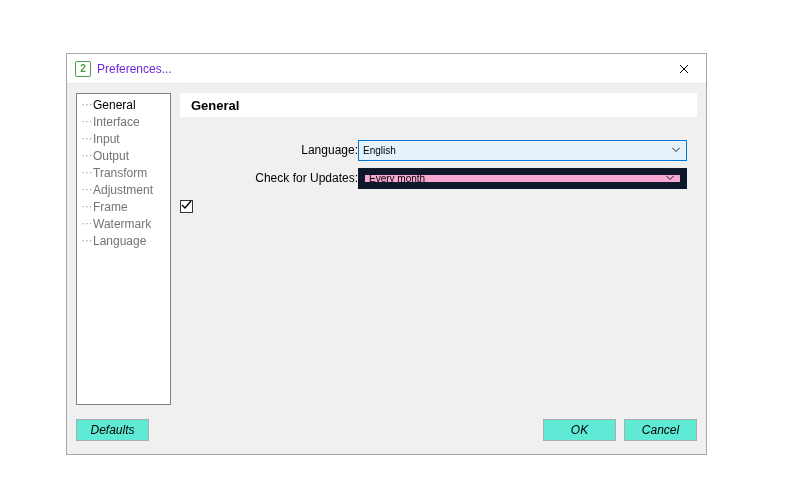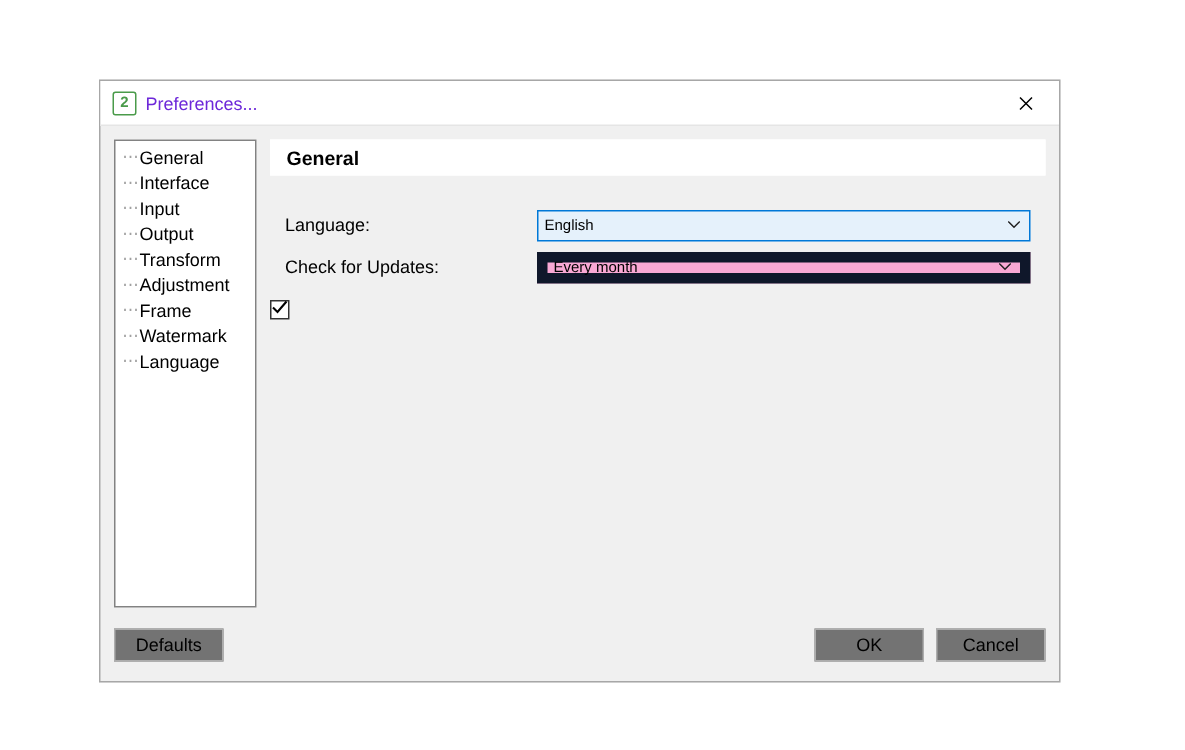--- a/index.html
+++ b/index.html
@@ -77,21 +77,21 @@
       cursor: default;
     }
     .tree-dots {
       width: 12px;
       color: #a0a0a0;
       font-size: 11px;
       text-align: center;
     }
     .tree-label {
       font-size: 12px;
-      color: #000000;
+      color: #737373;
     }
     .tree-item.selected .tree-label {
       color: #000;
     }
     .main {
       flex: 1;
       display: flex;
       flex-direction: column;
     }
     .section-header {
@@ -103,20 +103,21 @@
       padding-left: 10px;
       font-weight: bold;
       font-size: 13px;
       margin-bottom: 22px;
     }
     .form-row {
       display: flex;
       align-items: center;
       height: 22px;
       margin-bottom: 6px;
+      text-align: right;
     }
     .form-label {
       width: 178px;
       padding-left: 10px;
       font-size: 12px;
     }
     .combo {
       flex: 1;
       height: 21px;
       border: 7px solid #0f172a;
@@ -165,27 +166,28 @@
       height: 40px;
       display: flex;
       align-items: center;
       padding: 0 9px 9px 9px;
       gap: 8px;
     }
     .btn {
       height: 22px;
       min-width: 73px;
       border: 1px solid #adadad;
-      background: #737373;
+      background: #5eead4;
       font-size: 12px;
       display: flex;
       align-items: center;
       justify-content: center;
       cursor: default;
       padding: 0 8px;
+      font-style: italic;
     }
     .spacer { flex: 1; }
   </style>
 </head>
 <body>
 
 <div class="dialog">
   <div class="titlebar">
     <div class="app-icon">2</div>
     <div class="title">Preferences...</div>

